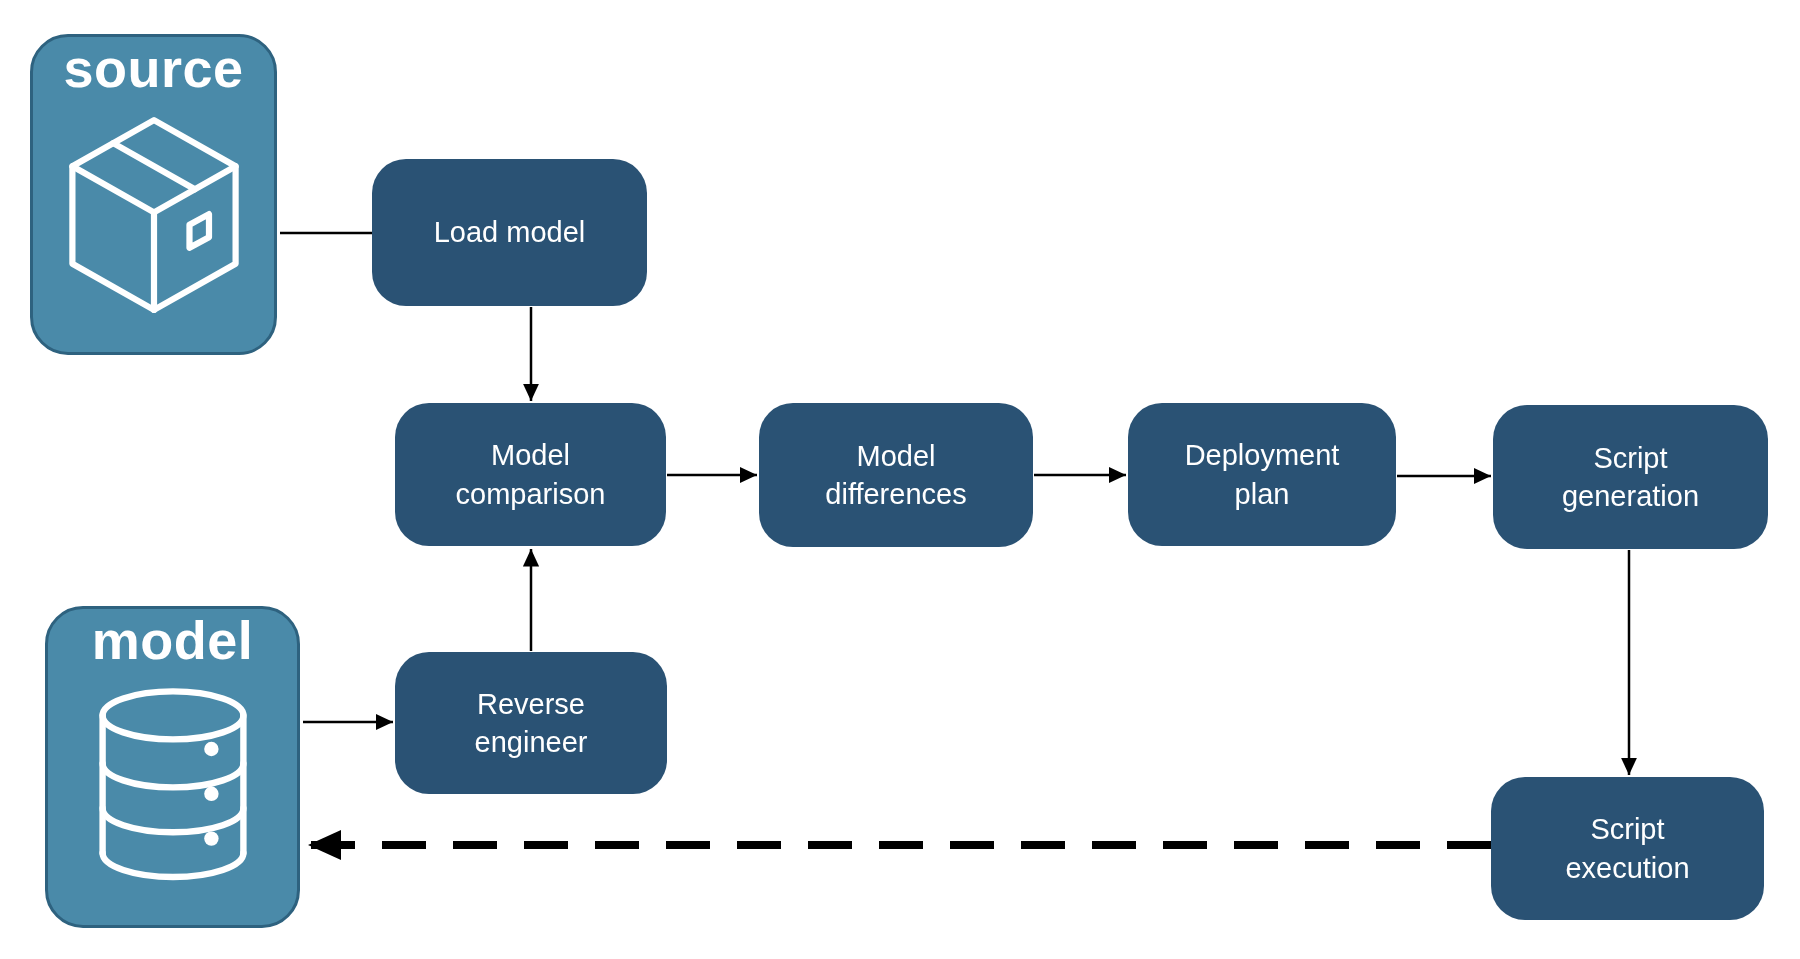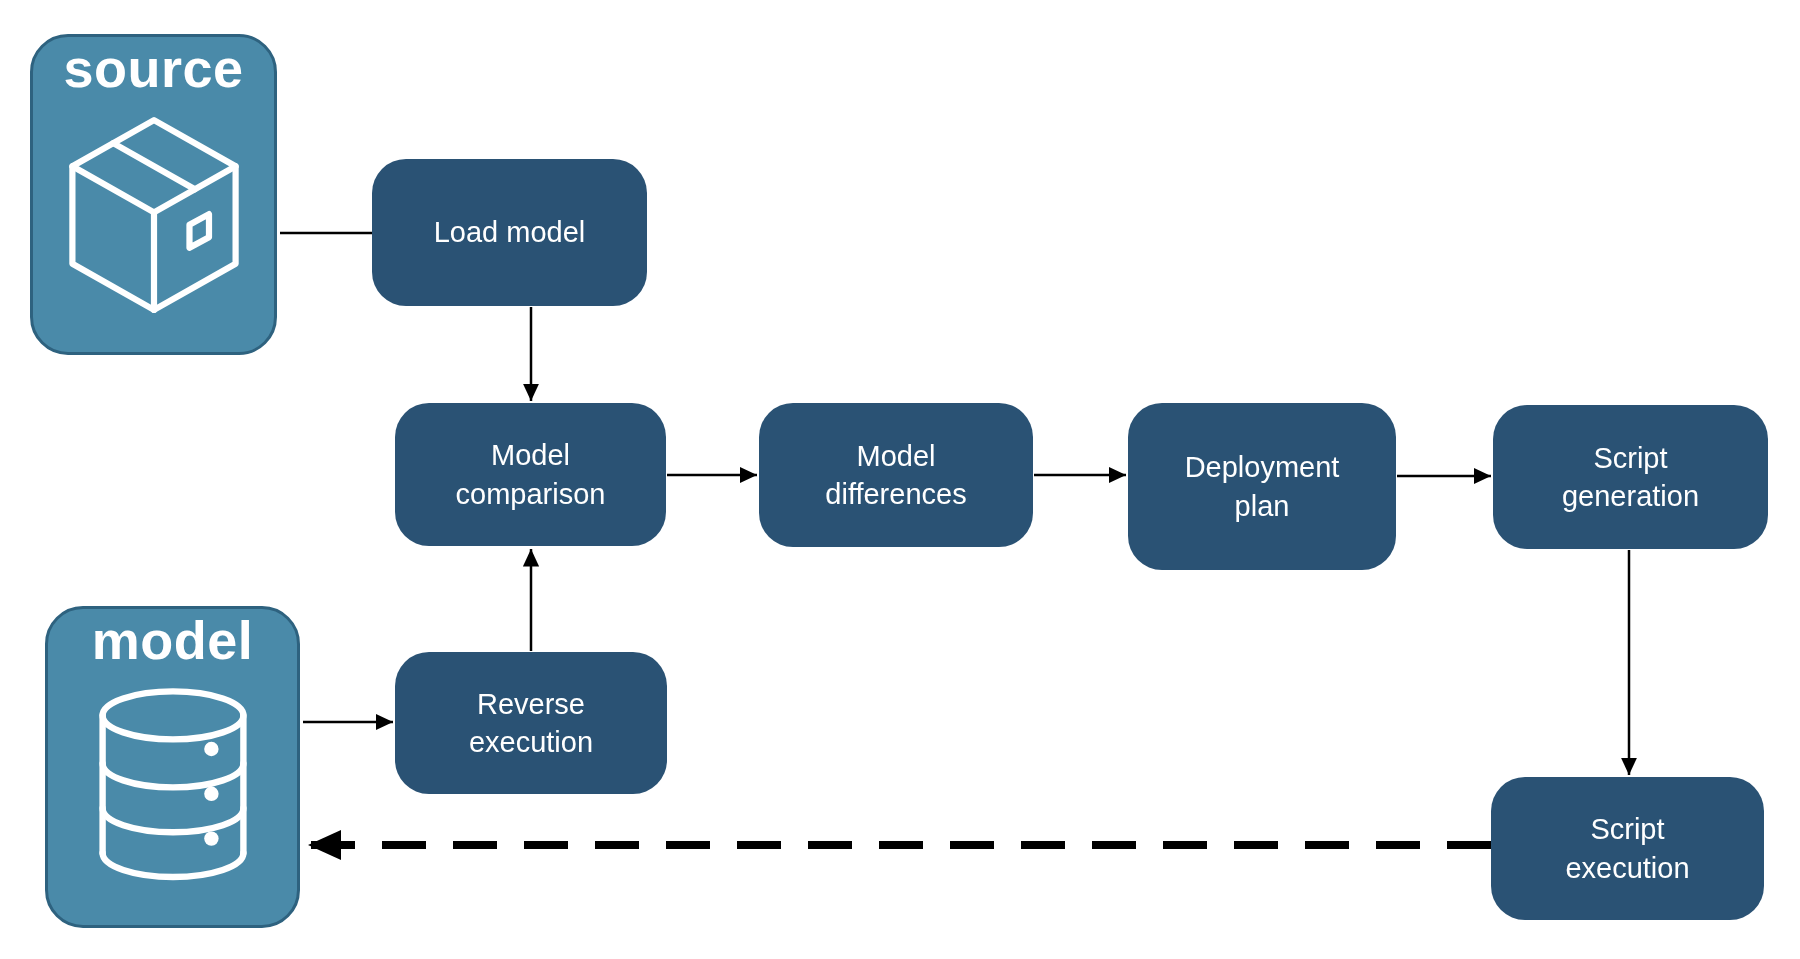--- a/index.html
+++ b/index.html
@@ -57,21 +57,21 @@
     letter-spacing: 0.5px;
   }
   .entity-icon { margin-top: 14px; }
 
   #entity-source      { left: 30px;   top: 34px;  width: 247px; height: 321px; }
   #entity-target      { left: 45px;   top: 606px; width: 255px; height: 322px; }
 
   #node-load-model        { left: 372px;  top: 159px; width: 275px; height: 147px; }
   #node-model-comparison  { left: 395px;  top: 403px; width: 271px; height: 143px; }
   #node-model-differences { left: 759px;  top: 403px; width: 274px; height: 144px; }
-  #node-deployment-plan   { left: 1128px; top: 403px; width: 268px; height: 167px; }
+  #node-deployment-plan   { left: 1128px; top: 403px; width: 268px; height: 143px; }
   #node-script-generation { left: 1493px; top: 405px; width: 275px; height: 144px; }
   #node-reverse-engineer  { left: 395px;  top: 652px; width: 272px; height: 142px; }
   #node-script-execution  { left: 1491px; top: 777px; width: 273px; height: 143px; }
 
   .edge { stroke: var(--arrow); stroke-width: 2.5px; fill: none; }
   .edge-dashed {
     stroke: var(--arrow);
     stroke-width: 8px;
     stroke-dasharray: 44 27;
     fill: none;
@@ -154,21 +154,21 @@
 plan</span>
   </div>
 
   <div class="node" id="node-script-generation">
     <span class="node-label">Script
 generation</span>
   </div>
 
   <div class="node" id="node-reverse-engineer">
     <span class="node-label">Reverse
-execution</span>
+engineer</span>
   </div>
 
   <div class="node" id="node-script-execution">
     <span class="node-label">Script
 execution</span>
   </div>
 
 </div>
 
 </body></html>

